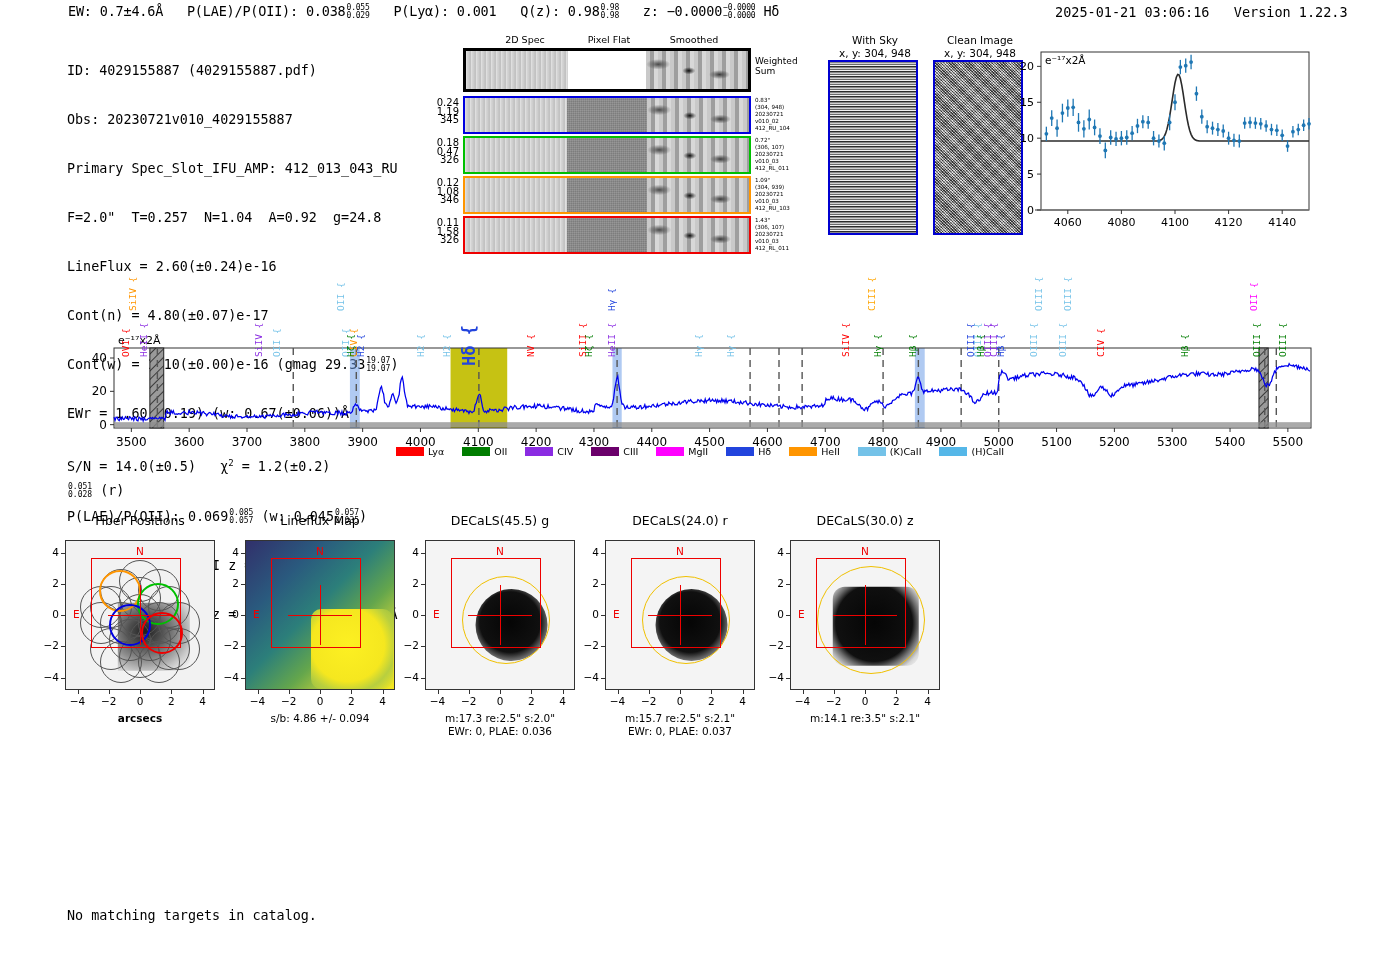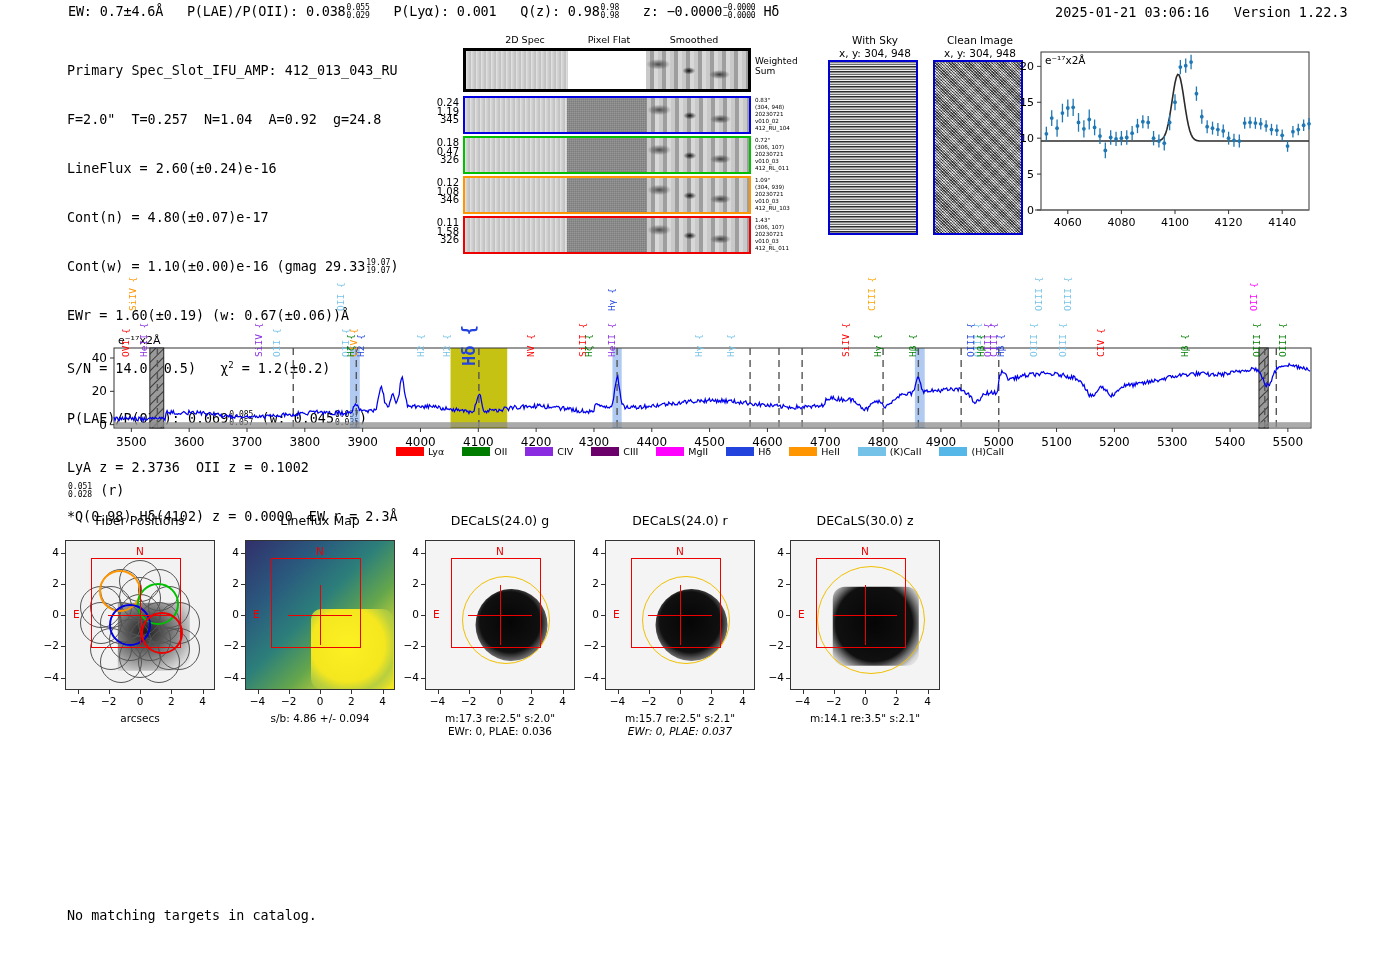--- a/index.html
+++ b/index.html
@@ -88,20 +88,22 @@
   <span>−0.0000</span><span class="sup"><i>−0.0000</i><i>−0.0000</i></span>
   <span>Hδ</span>
 </div>
 
 <div class="abs mono" id="hdr-stamp">
   <span>2025-01-21 03:06:16</span>&nbsp;&nbsp;
   <span>Version 1.22.3</span>
 </div>
 
 <div class="abs mono" id="info">
+  <div class="ln">ID: 4029155887 (4029155887.pdf)</div>
+  <div class="ln">Obs: 20230721v010_4029155887</div>
   <div class="ln">Primary Spec_Slot_IFU_AMP: 412_013_043_RU</div>
   <div class="ln">F=2.0"  T=0.257  N=1.04  A=0.92  g=24.8</div>
   <div class="ln">LineFlux = 2.60(±0.24)e-16</div>
   <div class="ln">Cont(n) = 4.80(±0.07)e-17</div>
   <div class="ln"><span>Cont(w) = 1.10(±0.00)e-16 (gmag 29.33</span><span class="sup"><i>19.07</i><i>19.07</i></span><span>)</span></div>
   <div class="ln">EWr = 1.60(±0.19) (w: 0.67(±0.06))Å</div>
   <div class="ln"><span>S/N = 14.0(±0.5)   χ</span><sup style="font-size:9px">2</sup><span> = 1.2(±0.2)</span></div>
   <div class="ln"><span>P(LAE)/P(OII): 0.069</span><span class="sup"><i>0.085</i><i>0.057</i></span><span> (w: 0.045</span><span class="sup"><i>0.057</i><i>0.035</i></span><span>)</span></div>
   <div class="ln">LyA z = 2.3736  OII z = 0.1002</div>
   <div class="ln">*Q(0.98) Hδ(4102) z = 0.0000  EW r = 2.3Å</div>
@@ -508,21 +510,21 @@
     <div class="tkmarky" style="left: 61px; top: 172.5px; width: 4px;"></div>
     <div class="tklbly sans" style="left: 33px; top: 165.5px; width: 26px;">−4</div>
     <div class="tkmarky" style="left: 61px; top: 141.25px; width: 4px;"></div>
     <div class="tklbly sans" style="left: 33px; top: 134.25px; width: 26px;">−2</div>
     <div class="tkmarky" style="left: 61px; top: 110px; width: 4px;"></div>
     <div class="tklbly sans" style="left: 33px; top: 103px; width: 26px;">0</div>
     <div class="tkmarky" style="left: 61px; top: 78.75px; width: 4px;"></div>
     <div class="tklbly sans" style="left: 33px; top: 71.75px; width: 26px;">2</div>
     <div class="tkmarky" style="left: 61px; top: 47.5px; width: 4px;"></div>
     <div class="tklbly sans" style="left: 33px; top: 40.5px; width: 26px;">4</div>
-    <div class="imgcap sans" style="left: 45px; top: 207px; width: 190px;">arcsecs</div>
+    <div class="imgcap sans" style="left: 45px; top: 207px; width: 190px; font-weight: bold;">arcsecs</div>
     <div class="imgtitle sans" style="left: 225px; top: 8px; width: 190px;">Lineflux Map</div>
     <div class="axes" style="left: 245px; top: 35px; width: 150px; height: 150px; overflow: hidden; background: linear-gradient(135deg, rgb(49, 48, 107) 0%, rgb(42, 90, 126) 26%, rgb(44, 127, 122) 46%, rgb(100, 166, 76) 64%, rgb(201, 212, 58) 80%, rgb(245, 231, 31) 100%);">
       <div style="position: absolute; left: 44%; top: 46%; width: 82px; height: 80px; border-radius: 10px; background: radial-gradient(circle at 45% 45%, rgb(253, 240, 34) 0%, rgb(245, 231, 31) 58%, rgb(184, 207, 63) 76%, rgba(90, 160, 90, 0) 96%);"></div>
     </div>
     <div class="redbox" style="left: 271.25px; top: 53px; width: 90px; height: 90px;"></div>
     <div class="cross-v" style="left: 320px; top: 80px; height: 60px;"></div>
     <div class="cross-h" style="left: 288px; top: 110px; width: 64px;"></div>
     <div style="position: absolute; left: 311px; top: 101px; width: 18px; height: 18px; background: transparent;"></div>
     <div class="dirlbl sans" style="left: 316px; top: 40px;">N</div>
     <div class="dirlbl sans" style="left: 253px; top: 103px;">E</div>
@@ -540,21 +542,21 @@
     <div class="tklbly sans" style="left: 213px; top: 165.5px; width: 26px;">−4</div>
     <div class="tkmarky" style="left: 241px; top: 141.25px; width: 4px;"></div>
     <div class="tklbly sans" style="left: 213px; top: 134.25px; width: 26px;">−2</div>
     <div class="tkmarky" style="left: 241px; top: 110px; width: 4px;"></div>
     <div class="tklbly sans" style="left: 213px; top: 103px; width: 26px;">0</div>
     <div class="tkmarky" style="left: 241px; top: 78.75px; width: 4px;"></div>
     <div class="tklbly sans" style="left: 213px; top: 71.75px; width: 26px;">2</div>
     <div class="tkmarky" style="left: 241px; top: 47.5px; width: 4px;"></div>
     <div class="tklbly sans" style="left: 213px; top: 40.5px; width: 26px;">4</div>
     <div class="imgcap sans" style="left: 220px; top: 207px; width: 200px;">s/b: 4.86 +/- 0.094</div>
-    <div class="imgtitle sans" style="left: 405px; top: 8px; width: 190px;">DECaLS(24.0) g</div>
+    <div class="imgtitle sans" style="left: 405px; top: 8px; width: 190px;">DECaLS(45.5) g</div>
     <div class="axes" style="left: 425px; top: 35px; width: 150px; height: 150px; overflow: hidden; background: rgb(244, 244, 244);">
       <div style="position: absolute; left: 50%; top: 48%; width: 72px; height: 72px; transform: translate(-34%, -32%); border-radius: 50%; background: radial-gradient(circle at 48% 46%, rgb(5, 5, 5) 0%, rgb(16, 16, 16) 56%, rgb(106, 106, 106) 70%, rgb(214, 214, 214) 86%, rgba(240, 240, 240, 0) 97%);"></div>
     </div>
     <div class="circ" style="left: 462px; top: 70.5px; width: 88px; height: 88px; border: 1.6px solid rgb(240, 192, 0);"></div>
     <div class="redbox" style="left: 451.25px; top: 53px; width: 90px; height: 90px;"></div>
     <div class="cross-v" style="left: 500px; top: 80px; height: 60px;"></div>
     <div class="cross-h" style="left: 468px; top: 110px; width: 64px;"></div>
     <div style="position: absolute; left: 491px; top: 101px; width: 18px; height: 18px; background: transparent;"></div>
     <div class="dirlbl sans" style="left: 496px; top: 40px;">N</div>
     <div class="dirlbl sans" style="left: 433px; top: 103px;">E</div>
@@ -605,21 +607,21 @@
     <div class="tklbly sans" style="left: 573px; top: 165.5px; width: 26px;">−4</div>
     <div class="tkmarky" style="left: 601px; top: 141.25px; width: 4px;"></div>
     <div class="tklbly sans" style="left: 573px; top: 134.25px; width: 26px;">−2</div>
     <div class="tkmarky" style="left: 601px; top: 110px; width: 4px;"></div>
     <div class="tklbly sans" style="left: 573px; top: 103px; width: 26px;">0</div>
     <div class="tkmarky" style="left: 601px; top: 78.75px; width: 4px;"></div>
     <div class="tklbly sans" style="left: 573px; top: 71.75px; width: 26px;">2</div>
     <div class="tkmarky" style="left: 601px; top: 47.5px; width: 4px;"></div>
     <div class="tklbly sans" style="left: 573px; top: 40.5px; width: 26px;">4</div>
     <div class="imgcap sans" style="left: 580px; top: 207px; width: 200px;">m:15.7  re:2.5"  s:2.1"</div>
-    <div class="imgcap sans" style="left: 580px; top: 220px; width: 200px; font-style: italic;">EWr: 0, PLAE: 0.037</div>
+    <div class="imgcap sans" style="left: 580px; top: 220px; width: 200px;">EWr: 0, PLAE: 0.037</div>
     <div class="imgtitle sans" style="left: 770px; top: 8px; width: 190px;">DECaLS(30.0) z</div>
     <div class="axes" style="left: 790px; top: 35px; width: 150px; height: 150px; overflow: hidden; background: rgb(244, 244, 244);">
       <div style="position: absolute; left: 48%; top: 48%; width: 86px; height: 79.12px; transform: translate(-34%, -32%); border-radius: 12px; background: radial-gradient(circle at 48% 46%, rgb(5, 5, 5) 0%, rgb(16, 16, 16) 62%, rgb(106, 106, 106) 72%, rgb(214, 214, 214) 86%, rgba(240, 240, 240, 0) 97%);"></div>
     </div>
     <div class="circ" style="left: 817px; top: 60.5px; width: 108px; height: 108px; border: 1.6px solid rgb(240, 192, 0);"></div>
     <div class="redbox" style="left: 816.25px; top: 53px; width: 90px; height: 90px;"></div>
     <div class="cross-v" style="left: 865px; top: 80px; height: 60px;"></div>
     <div class="cross-h" style="left: 833px; top: 110px; width: 64px;"></div>
     <div style="position: absolute; left: 856px; top: 101px; width: 18px; height: 18px; background: transparent;"></div>
     <div class="dirlbl sans" style="left: 861px; top: 40px;">N</div>

